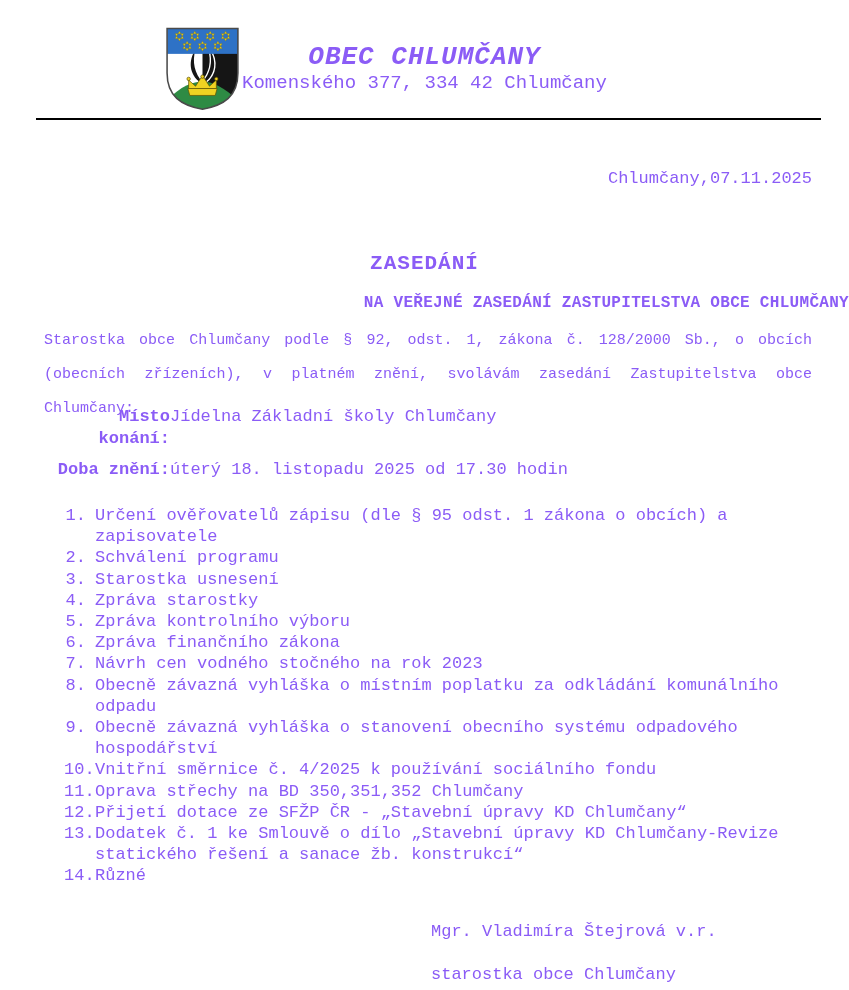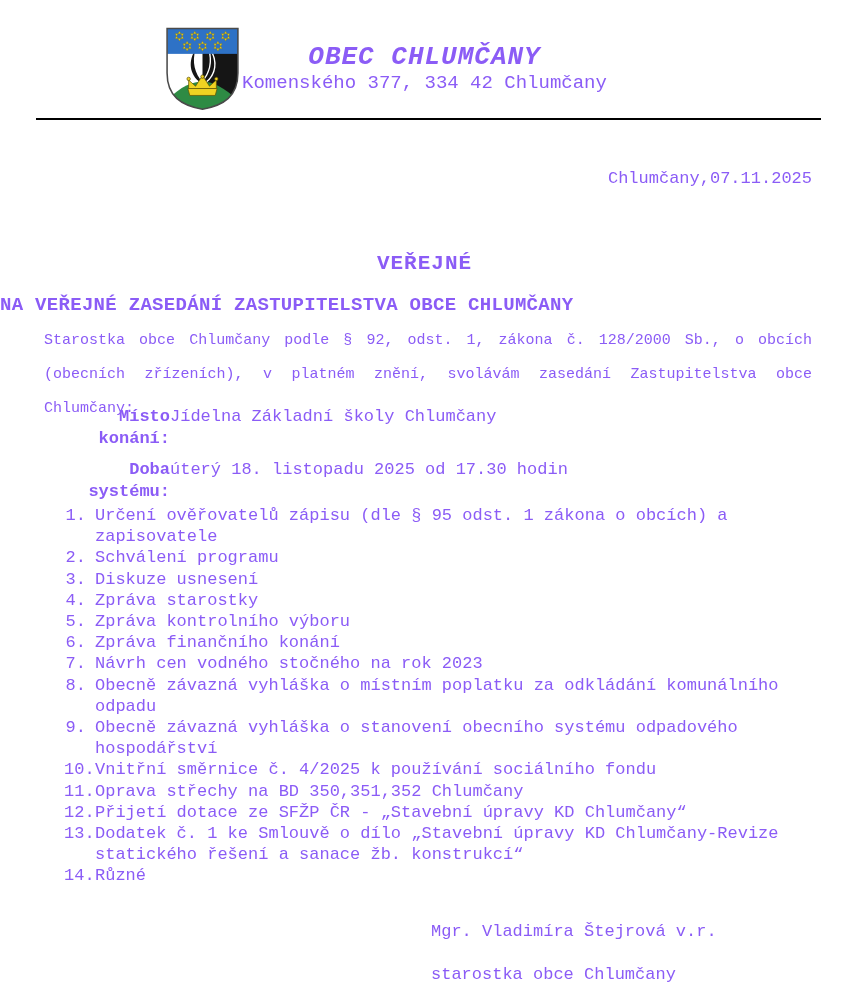--- a/index.html
+++ b/index.html
@@ -68,22 +68,22 @@
     text-align: center;
     font-size: 21px;
     font-weight: bold;
     letter-spacing: 1px;
   }
   .doc-subtitle {
     position: absolute;
     top: 294px;
     left: 0;
     right: 0;
-    text-align: left;
-    font-size: 19px;
+    text-align: right;
+    font-size: 16px;
     font-weight: bold;
     letter-spacing: 0.3px;
   }
 
   
   .intro {
     position: absolute;
     top: 324px;
     left: 44px;
     right: 37px;
@@ -204,60 +204,60 @@
 
   <div class="header-text">
     <div class="org-name">OBEC CHLUMČANY</div>
     <div class="org-address">Komenského 377, 334 42 Chlumčany</div>
   </div>
 
   <div class="rule"></div>
 
   <div class="date-line">Chlumčany,07.11.2025</div>
 
-  <div class="doc-title">VEŘEJNÉ</div>
+  <div class="doc-title">ZASEDÁNÍ</div>
   <div class="doc-subtitle">NA VEŘEJNÉ ZASEDÁNÍ ZASTUPITELSTVA OBCE CHLUMČANY</div>
 
   <div class="intro">Starostka obce Chlumčany podle § 92, odst. 1, zákona č. 128/2000 Sb., o obcích (obecních zřízeních), v platném znění, svolávám zasedání Zastupitelstva obce Chlumčany:</div>
 
   <div class="details">
     <div class="detail-row">
       <span class="detail-label">Místo konání:</span>
       <span class="detail-value">Jídelna Základní školy Chlumčany</span>
     </div>
     <div class="detail-row">
-      <span class="detail-label">Doba systému:</span>
+      <span class="detail-label">Doba znění:</span>
       <span class="detail-value">úterý 18. listopadu 2025 od 17.30 hodin</span>
     </div>
   </div>
 
   <div class="agenda">
       <div class="agenda-row">
         <span class="agenda-num">1.</span>
         <span class="agenda-text">Určení ověřovatelů zápisu (dle § 95 odst. 1 zákona o obcích) a zapisovatele</span>
       </div>
       <div class="agenda-row">
         <span class="agenda-num">2.</span>
         <span class="agenda-text">Schválení programu</span>
       </div>
       <div class="agenda-row">
         <span class="agenda-num">3.</span>
-        <span class="agenda-text">Diskuze usnesení</span>
+        <span class="agenda-text">Starostka usnesení</span>
       </div>
       <div class="agenda-row">
         <span class="agenda-num">4.</span>
         <span class="agenda-text">Zpráva starostky</span>
       </div>
       <div class="agenda-row">
         <span class="agenda-num">5.</span>
         <span class="agenda-text">Zpráva kontrolního výboru</span>
       </div>
       <div class="agenda-row">
         <span class="agenda-num">6.</span>
-        <span class="agenda-text">Zpráva finančního konání</span>
+        <span class="agenda-text">Zpráva finančního zákona</span>
       </div>
       <div class="agenda-row">
         <span class="agenda-num">7.</span>
         <span class="agenda-text">Návrh cen vodného stočného na rok 2023</span>
       </div>
       <div class="agenda-row">
         <span class="agenda-num">8.</span>
         <span class="agenda-text">Obecně závazná vyhláška o místním poplatku za odkládání komunálního odpadu</span>
       </div>
       <div class="agenda-row">

